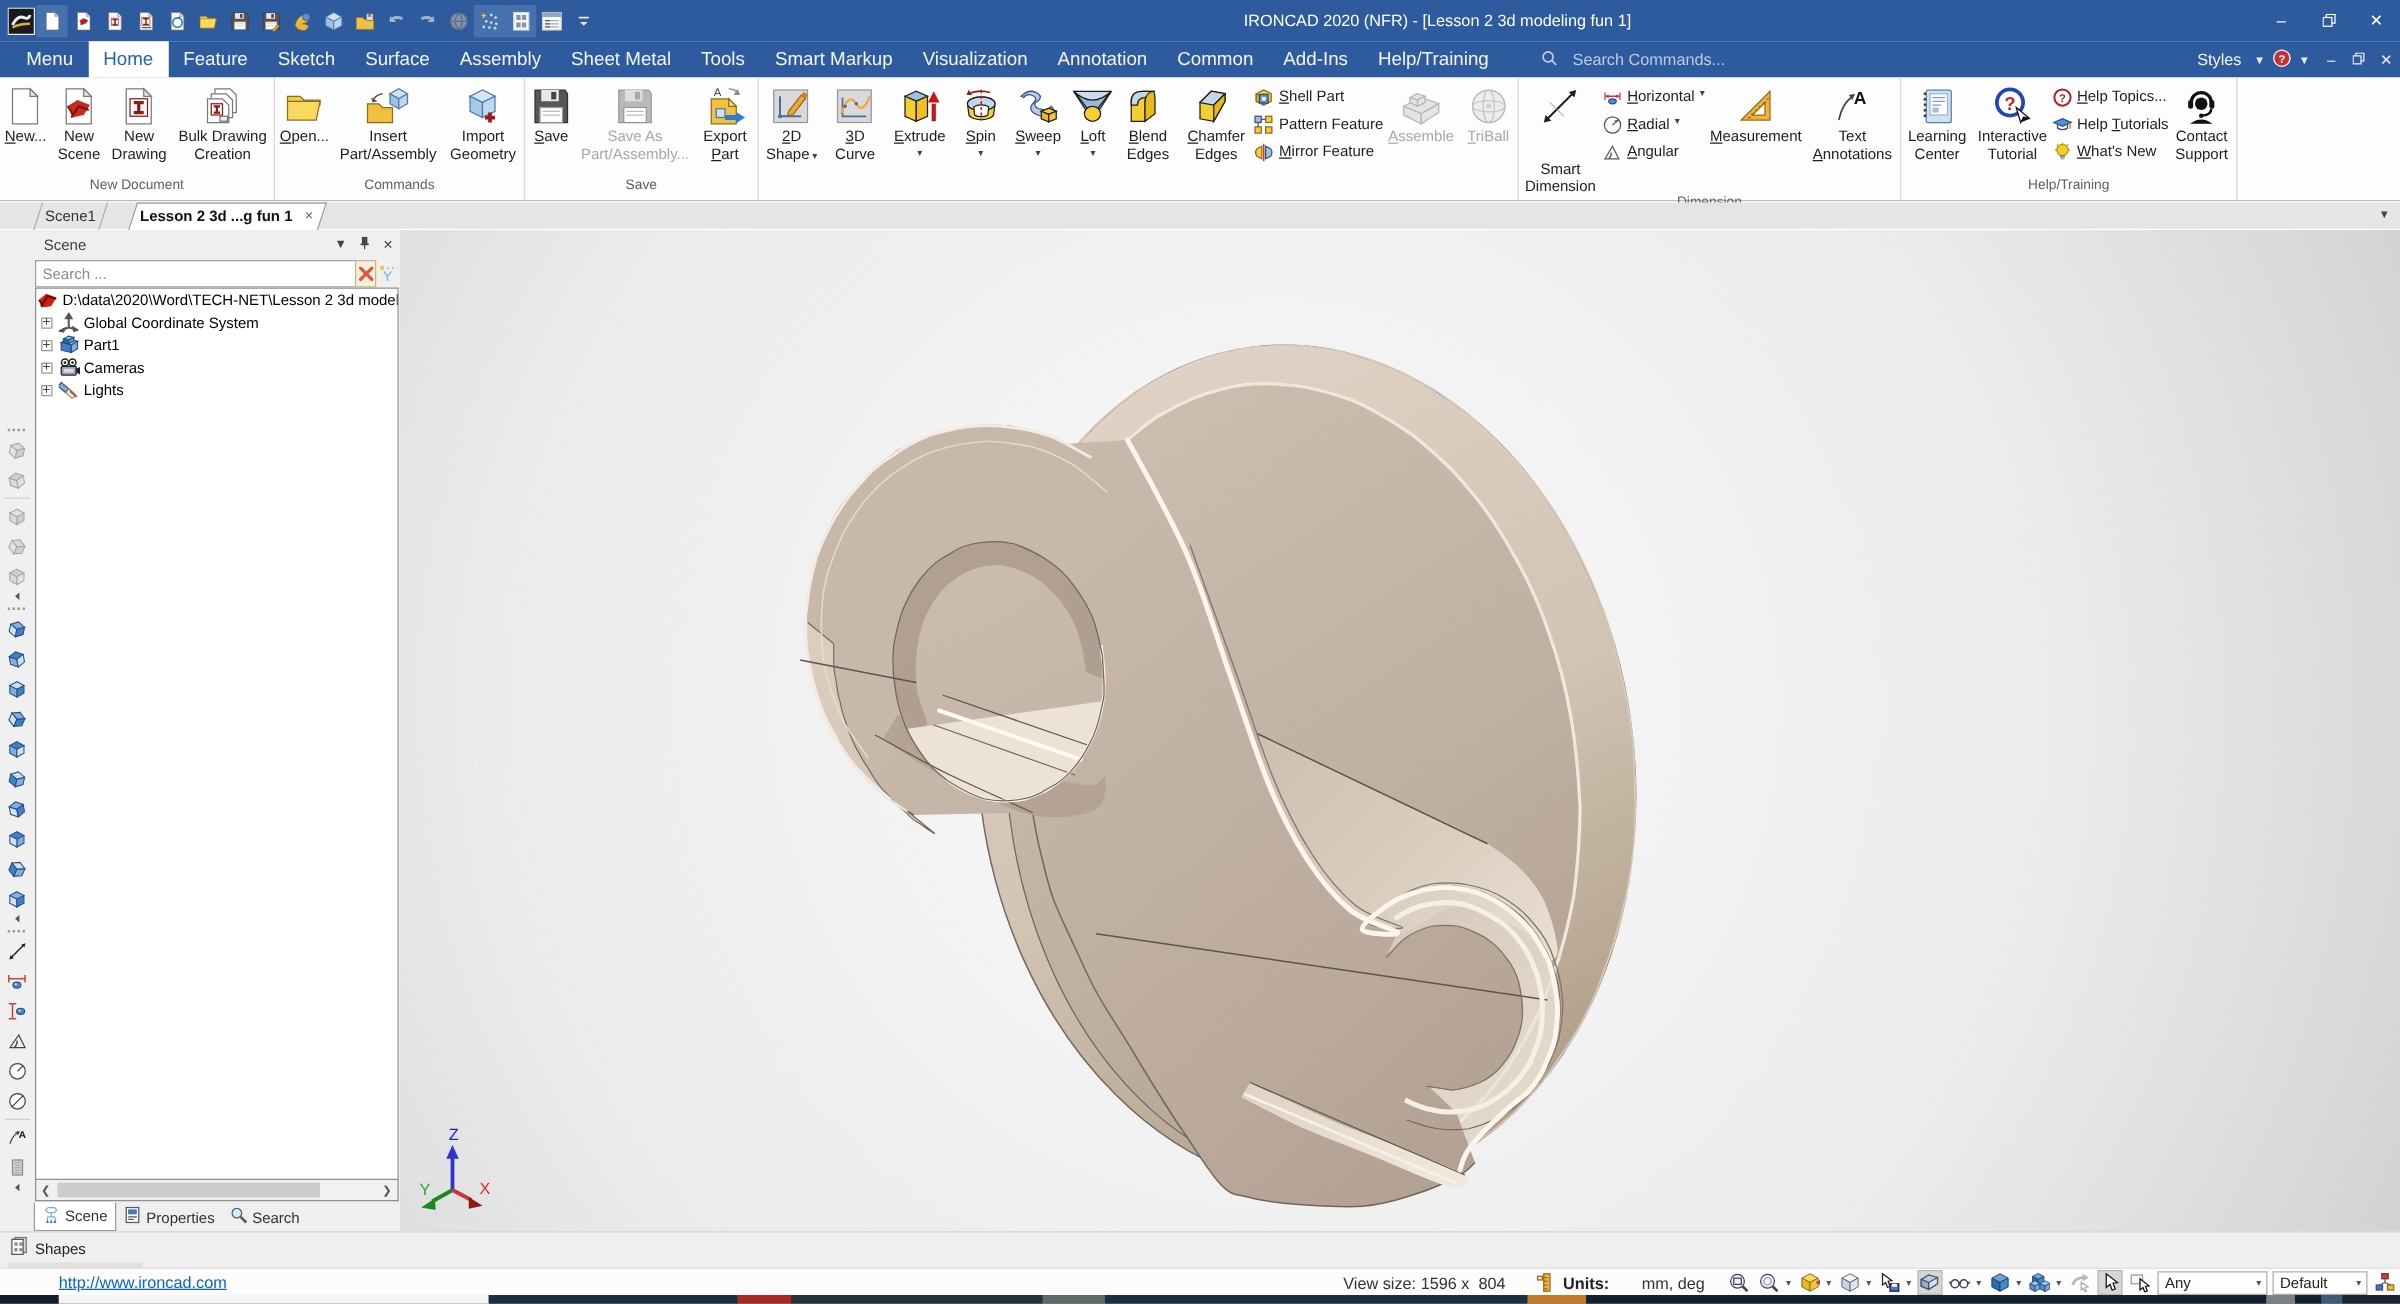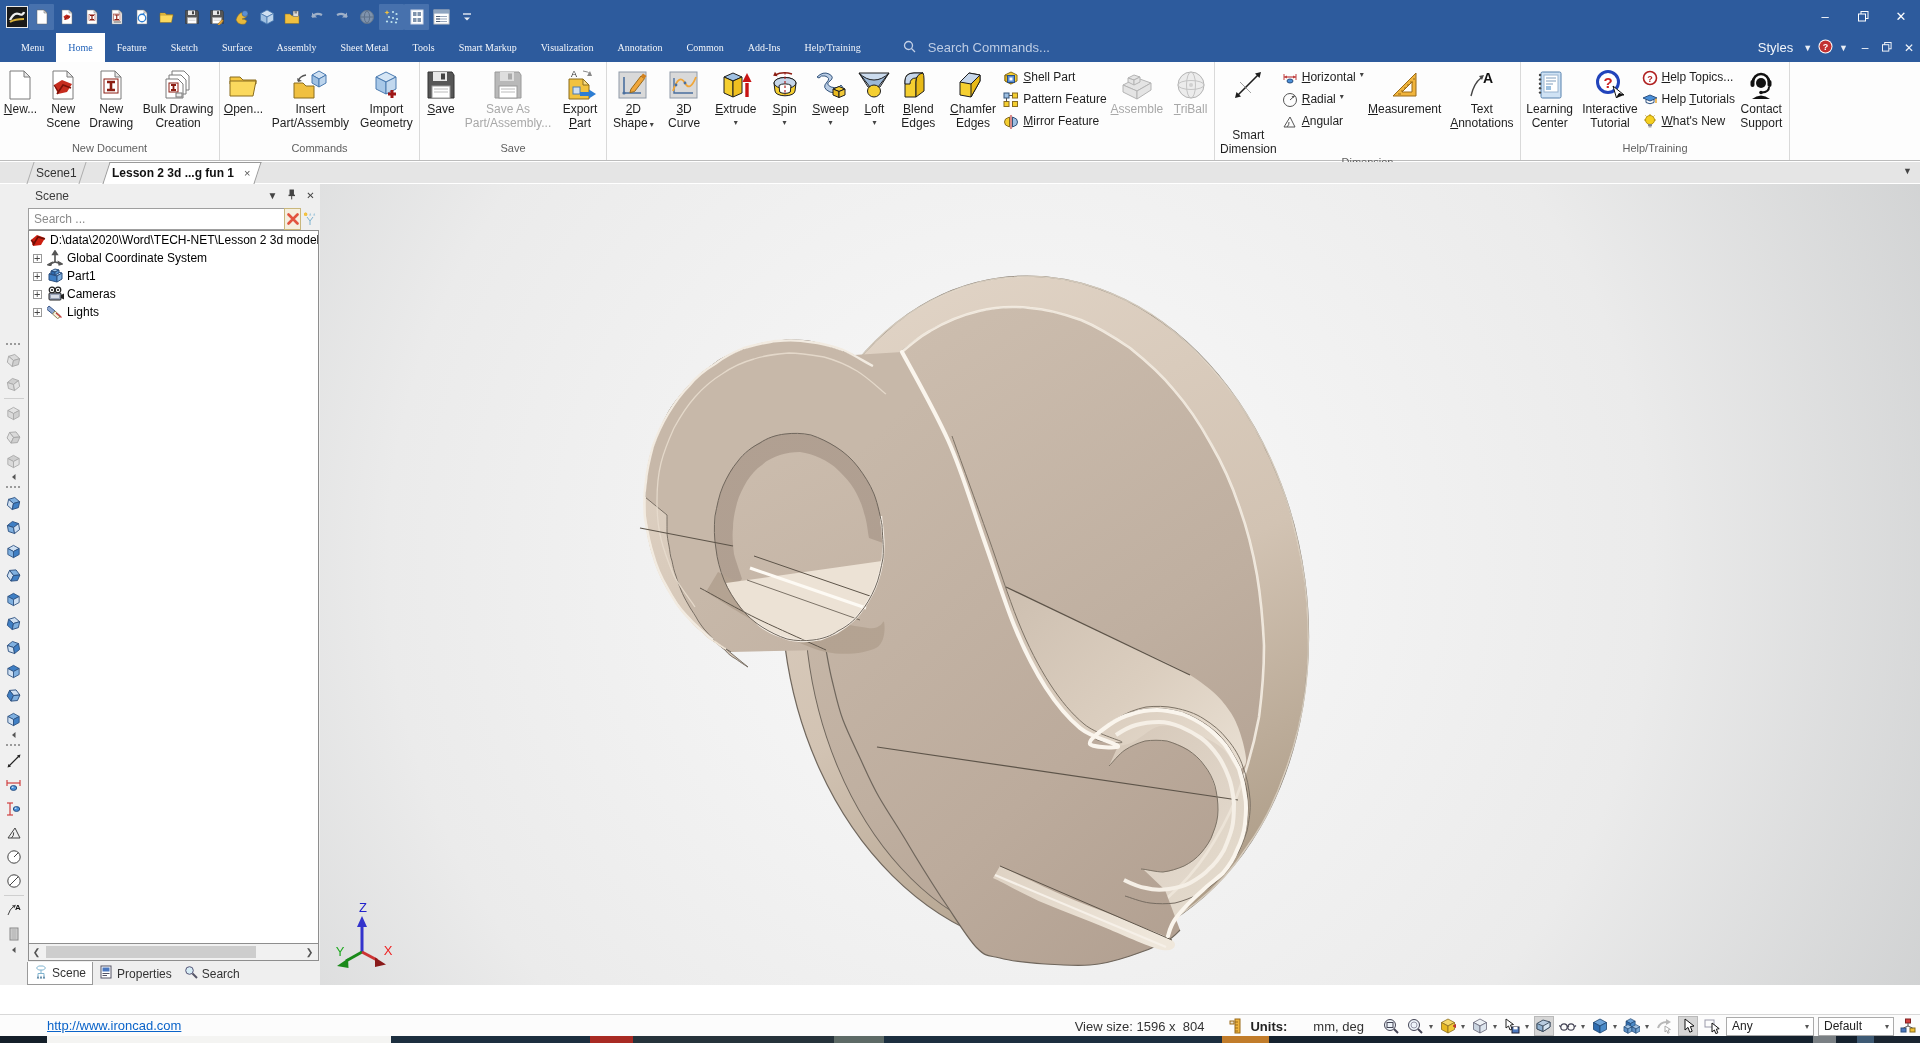--- a/index.html
+++ b/index.html
@@ -12,21 +12,21 @@
 .qat { display:flex; align-items:center; height:33px; padding-left:4px; }
 .qat .qi { width:25px; height:26px; display:flex; align-items:center; justify-content:center; border-radius:1px; }
 .qat .qi.hl { background:#4771ad; }
 .qat .qi svg { display:block; }
 #win-title { position:absolute; left:995px; top:0; height:33px; display:flex; align-items:center; color:#ffffff; font-size:13px; white-space:nowrap; }
 .win-controls { position:absolute; right:0; top:0; height:33px; display:flex; }
 .win-controls .wc { width:38px; height:33px; display:flex; align-items:center; justify-content:center; color:#fff; font-size:13px; }
 
 
 #menurow { position:absolute; left:0; top:33px; width:1920px; height:29px; background:#2d5b9d; display:flex; align-items:stretch; }
-.mtab { color:#f2f5fa; font-size:10px; padding:0 12px; display:flex; align-items:center; white-space:nowrap;font-family:Liberation Serif, serif; }
+.mtab { color:#f2f5fa; font-size:15px; padding:0 12px; display:flex; align-items:center; white-space:nowrap; }
 .mtab.active { background:#ffffff; color:#2464ba; }
 #menurow .spacer0 { width:9px; }
 #cmd-search { display:flex; align-items:center; margin-left:30px; color:#bdcce4; font-size:13px; }
 #cmd-search .mag { margin-right:12px; }
 #menu-right { position:absolute; right:0; top:0; height:29px; display:flex; align-items:center; }
 #menu-right .styles-label { color:#f2f5fa; font-size:13px; margin-right:4px; }
 #menu-right .dd { color:#e8edf5; font-size:9px; margin:0 6px; }
 #menu-right .mwc { color:#f2f5fa; width:22px; text-align:center; font-size:12px; }
 
 
@@ -264,20 +264,21 @@
             </g>
           </svg>
         </div>
         <div class="qi">
           <svg width="10" height="16" viewBox="0 0 10 16">
             <path d="M1 5 h8" stroke="#e8edf5" stroke-width="1.4"></path>
             <path d="M2 8.5 l3 3 3 -3 z" fill="#e8edf5"></path>
           </svg>
         </div>
       </div>
+    <div id="win-title">IRONCAD 2020 (NFR) - [Lesson 2 3d modeling fun 1]</div>
     <div class="win-controls">
       <div class="wc">–</div>
       <div class="wc">
           <svg width="11" height="11" viewBox="0 0 11 11">
             <rect x="3" y="0.5" width="7" height="7" fill="none" stroke="#fff"></rect>
             <rect x="0.5" y="3" width="7" height="7" fill="#2d5b9d" stroke="#fff"></rect>
           </svg>
         </div>
       <div class="wc">✕</div>
     </div>
@@ -1238,20 +1239,34 @@
             <path d="M0,0 L15,8" stroke="#cc3333" stroke-width="3"></path>
             <path d="M24,12.5 l-11,-7 0,9.5 z" fill="#8a1a1a"></path>
             <text x="1" y="-40" font-size="13" fill="#2222cc" text-anchor="middle" font-family="Liberation Sans,sans-serif">Z</text>
             <text x="-22" y="4" font-size="13" fill="#22aa22" text-anchor="middle" font-family="Liberation Sans,sans-serif">Y</text>
             <text x="26" y="3" font-size="13" fill="#ee2222" text-anchor="middle" font-family="Liberation Sans,sans-serif">X</text>
           </g>
         </svg>
       </div>
   </div>
 
+  <div id="shapesrow">
+    <div class="sh">
+      <span><svg width="16" height="16" viewBox="0 0 16 16">
+            <rect x="5" y="1" width="9" height="12" fill="#d8d8d8" stroke="#777"></rect>
+            <rect x="2.5" y="2.5" width="9" height="12" fill="#fff" stroke="#555"></rect>
+            <rect x="4.5" y="5" width="2.6" height="2.6" fill="#888"></rect>
+            <rect x="8.5" y="5" width="2.6" height="2.6" fill="#888"></rect>
+            <rect x="4.5" y="9.5" width="2.6" height="2.6" fill="#888"></rect>
+            <rect x="8.5" y="9.5" width="2.6" height="2.6" fill="#888"></rect>
+          </svg></span>
+      <span>Shapes</span>
+    </div>
+    <div class="stub"></div>
+  </div>
 
   <div id="statusbar">
     <span id="sb-link">http://www.ironcad.com</span>
     <div id="sb-right">
         <span class="txt">View size: 1596 x  804</span>
         <span style="width: 14px;"></span>
         <div class="sbi">
           <svg width="14" height="16" viewBox="0 0 14 16">
             <rect x="6" y="1" width="5" height="14" fill="#f0b43c" stroke="#9a6a18"></rect>
             <g stroke="#9a6a18">

